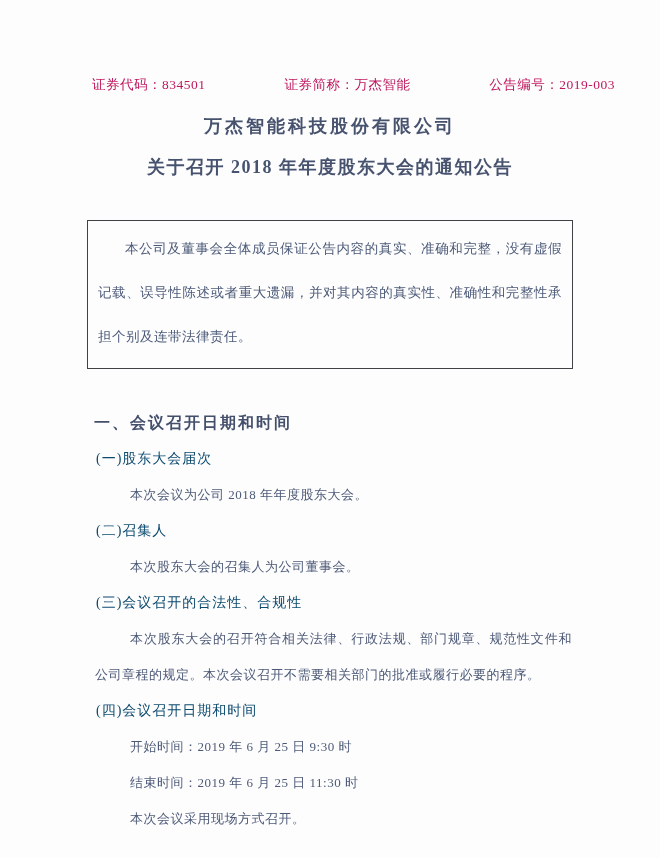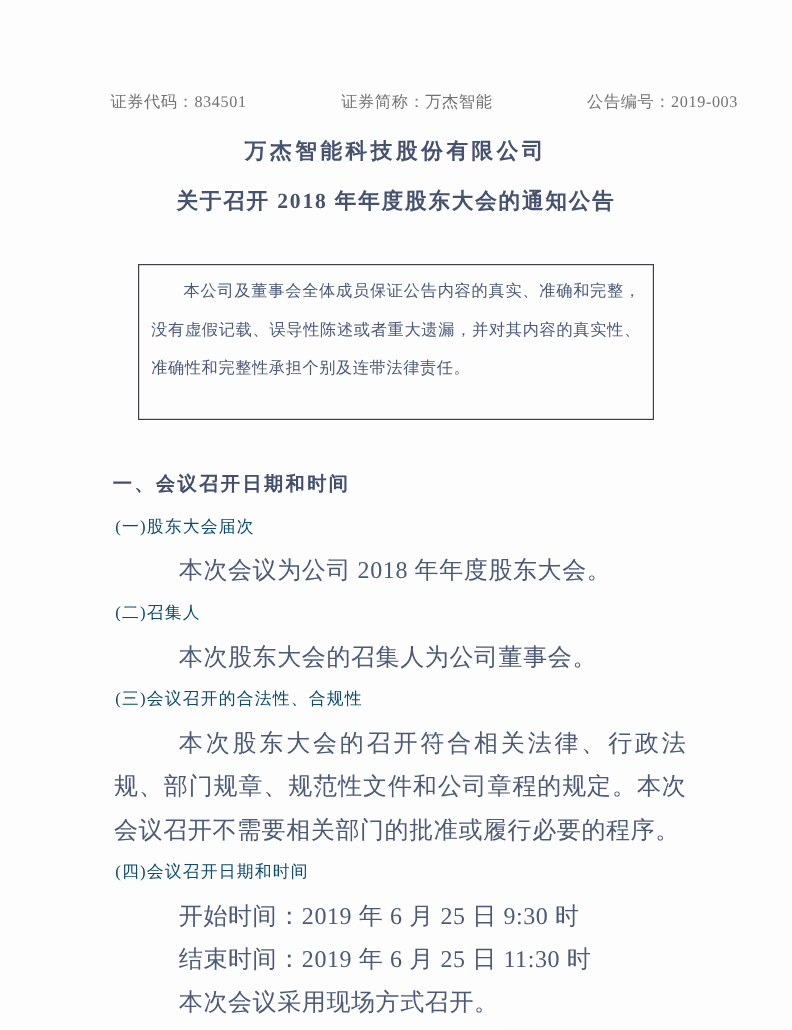--- a/index.html
+++ b/index.html
@@ -15,47 +15,47 @@
     overflow: hidden;
     font-family: "Liberation Serif", "DejaVu Serif", serif;
     color: #4d5a77;
   }
   .header-row {
     display: flex;
     justify-content: space-between;
     margin: 76px 45px 0 92px;
     font-size: 13.5px;
     letter-spacing: 0.5px;
-    color: #737373;
+    color: #be185d;
     white-space: nowrap;
   }
   .header-item { display: inline-block; }
   .title-block {
     margin-top: 20px;
     text-align: center;
     font-weight: bold;
     color: #47536e;
   }
   .title-line1 {
     font-size: 18px;
     letter-spacing: 3px;
   }
   .title-line2 {
     font-size: 18px;
     margin-top: 17px;
     letter-spacing: 1.5px;
   }
   .notice-box {
     box-sizing: border-box;
-    width: 430px;
+    width: 486px;
     margin: 41px auto 0 auto;
     border: 1px solid #3f4145;
-    padding: 6px 10px 26px 10px;
+    padding: 6px 10px 9px 10px;
     font-size: 13.5px;
-    line-height: 32px;
+    line-height: 44px;
     color: #4c5a78;
     text-align: justify;
     text-indent: 2em;
     letter-spacing: 0.5px;
   }
   .body-area {
     margin-top: 35px;
   }
   .section-heading {
     margin: 0 88px 0 94px;
@@ -67,21 +67,21 @@
   }
   .item-label {
     margin: 0 88px 0 96px;
     font-size: 14px;
     line-height: 36px;
     letter-spacing: 1px;
     color: #0c4a6e;
   }
   .item-para {
     margin: 0 88px 0 95px;
-    font-size: 20px;
+    font-size: 13px;
     line-height: 36px;
     letter-spacing: 0.5px;
     color: #4d5a77;
     text-indent: 2.7em;
     text-align: justify;
   }
 </style>
 </head>
 <body>
 

